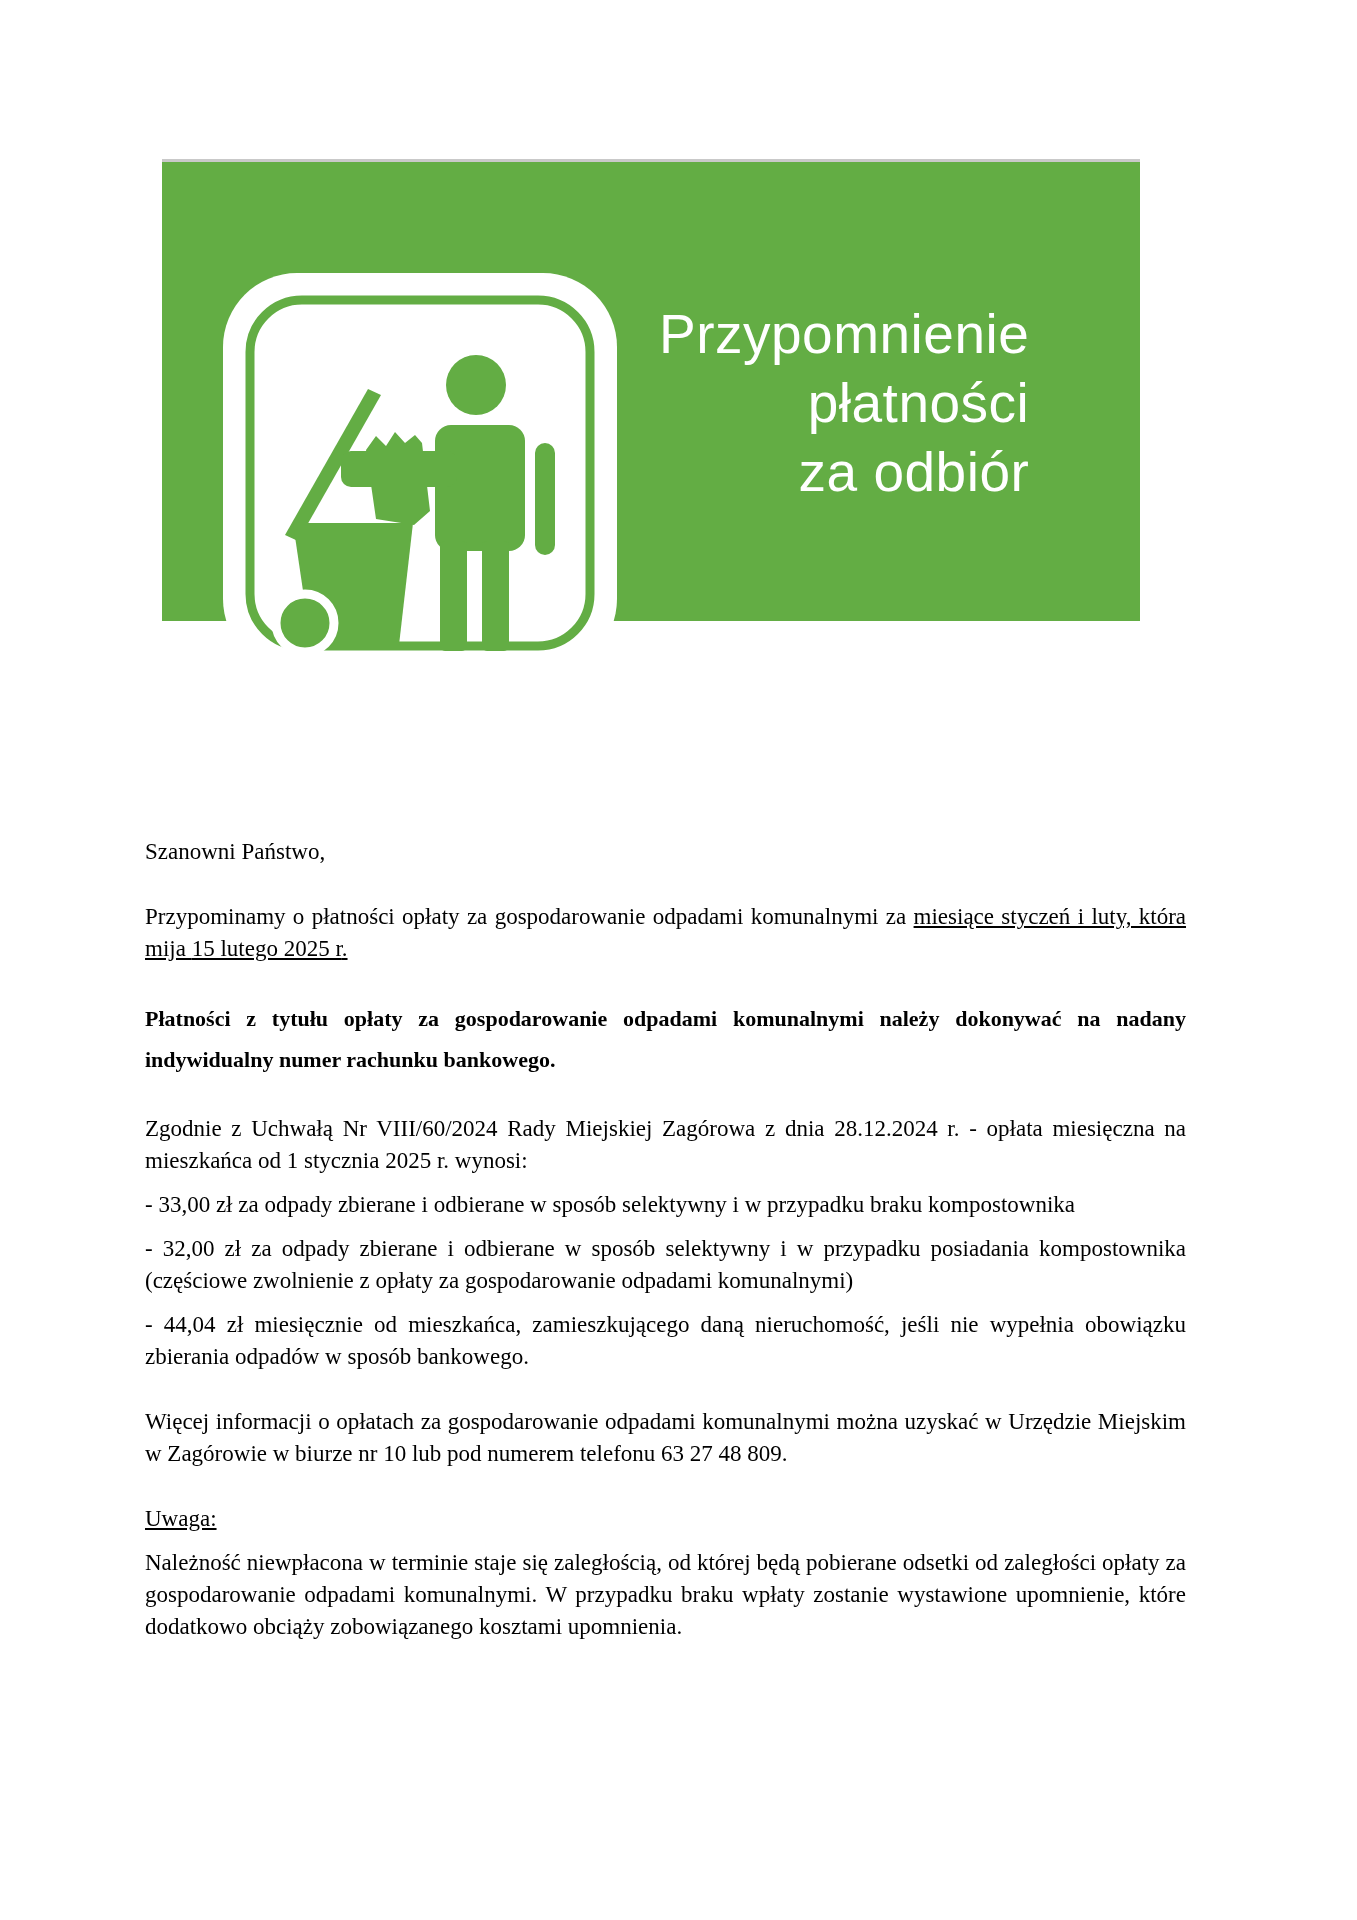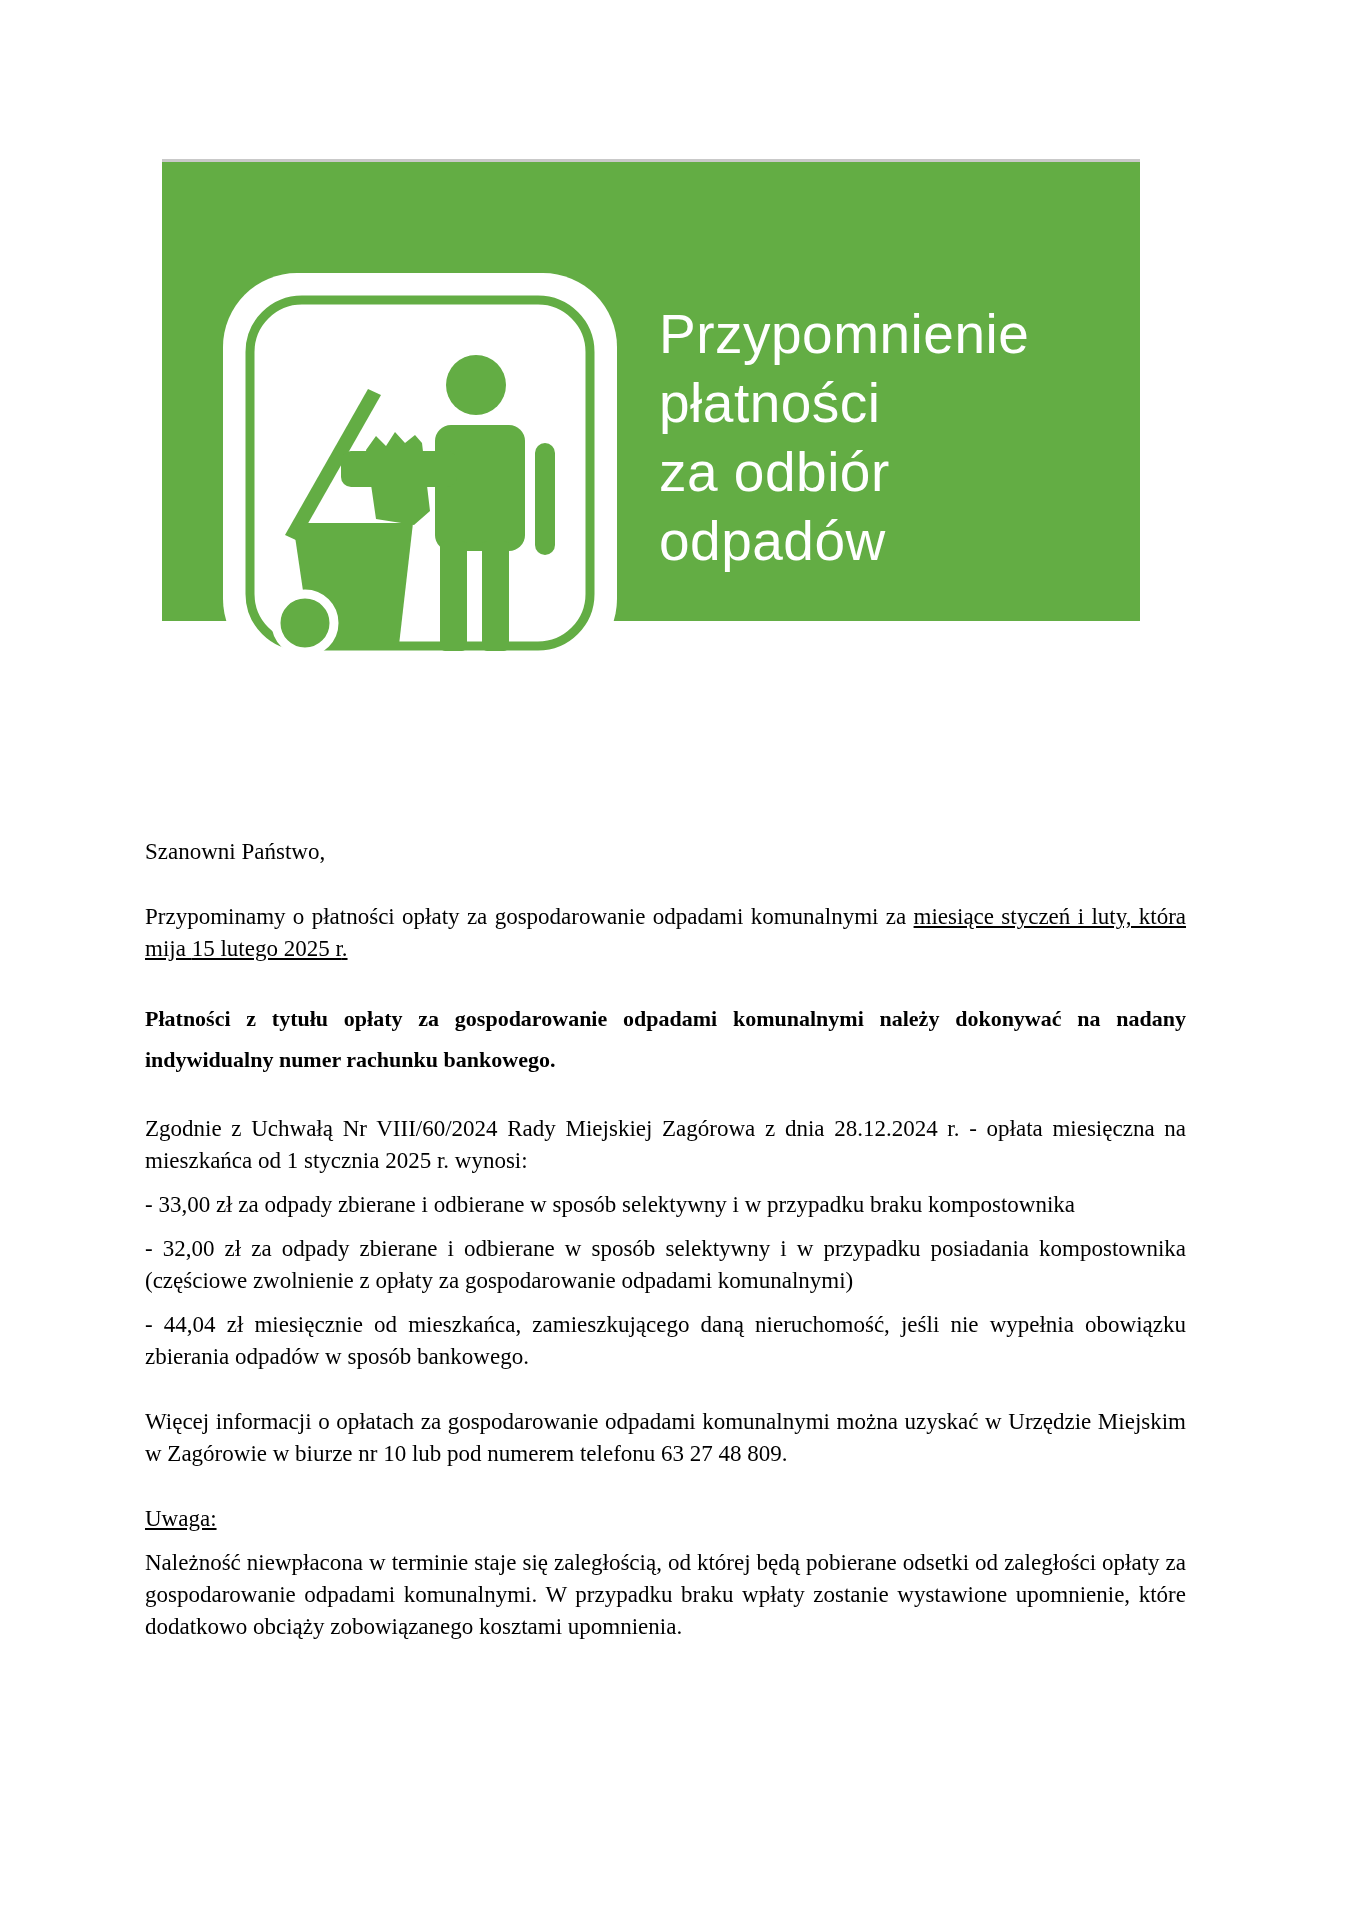--- a/index.html
+++ b/index.html
@@ -15,20 +15,21 @@
     color:#000;
     overflow:hidden;
   }
   
   .banner{
     position:absolute;left:162px;top:159px;
     width:978px;height:462px;
     background:var(--banner-green);
     border-top:3px solid var(--banner-border);
     box-sizing:border-box;
+    text-align:right;
   }
   .banner-icon{
     position:absolute;left:61px;top:110px;
     width:394px;height:402px;
     color:var(--banner-green);
   }
   .banner-title{
     position:absolute;left:497px;top:138px;
     font-family:"Liberation Sans", sans-serif;
     font-weight:500;
@@ -80,21 +81,20 @@
     <rect x="312" y="170" width="20" height="112" rx="10" fill="currentColor"></rect>
 
     <rect x="217" y="268" width="27" height="110" rx="5" fill="currentColor"></rect>
     <rect x="259" y="268" width="27" height="110" rx="5" fill="currentColor"></rect>
   </svg>
 
   <div class="banner-title">
       <div>Przypomnienie</div>
       <div>płatności</div>
       <div>za odbiór</div>
-      <div>odpadów</div>
     </div>
 </div>
 
 <div class="letter">
     <p class="block"><span>Szanowni Państwo,</span></p>
     <p class="block justify gap"><span>Przypominamy o płatności opłaty za gospodarowanie odpadami komunalnymi za </span><span class="u">miesiące styczeń i luty, która mija </span><span class="b u">15 lutego 2025 r</span><span class="u">.</span></p>
     <p class="block small justify gap"><span>Płatności z tytułu opłaty za gospodarowanie odpadami komunalnymi należy dokonywać na nadany indywidualny numer rachunku bankowego.</span></p>
     <p class="block justify gap"><span>Zgodnie z Uchwałą Nr VIII/60/2024 Rady Miejskiej Zagórowa z dnia 28.12.2024 r. </span><span class="b">- opłata miesięczna na mieszkańca od 1 stycznia 2025 r. wynosi:</span></p>
     <p class="block justify"><span class="b">- 33,00 zł</span><span> za odpady zbierane i odbierane w sposób selektywny i w przypadku braku kompostownika</span></p>
     <p class="block justify"><span class="b">- 32,00 zł</span><span> za odpady zbierane i odbierane w sposób selektywny i w przypadku posiadania kompostownika (częściowe zwolnienie z opłaty za gospodarowanie odpadami komunalnymi)</span></p>

